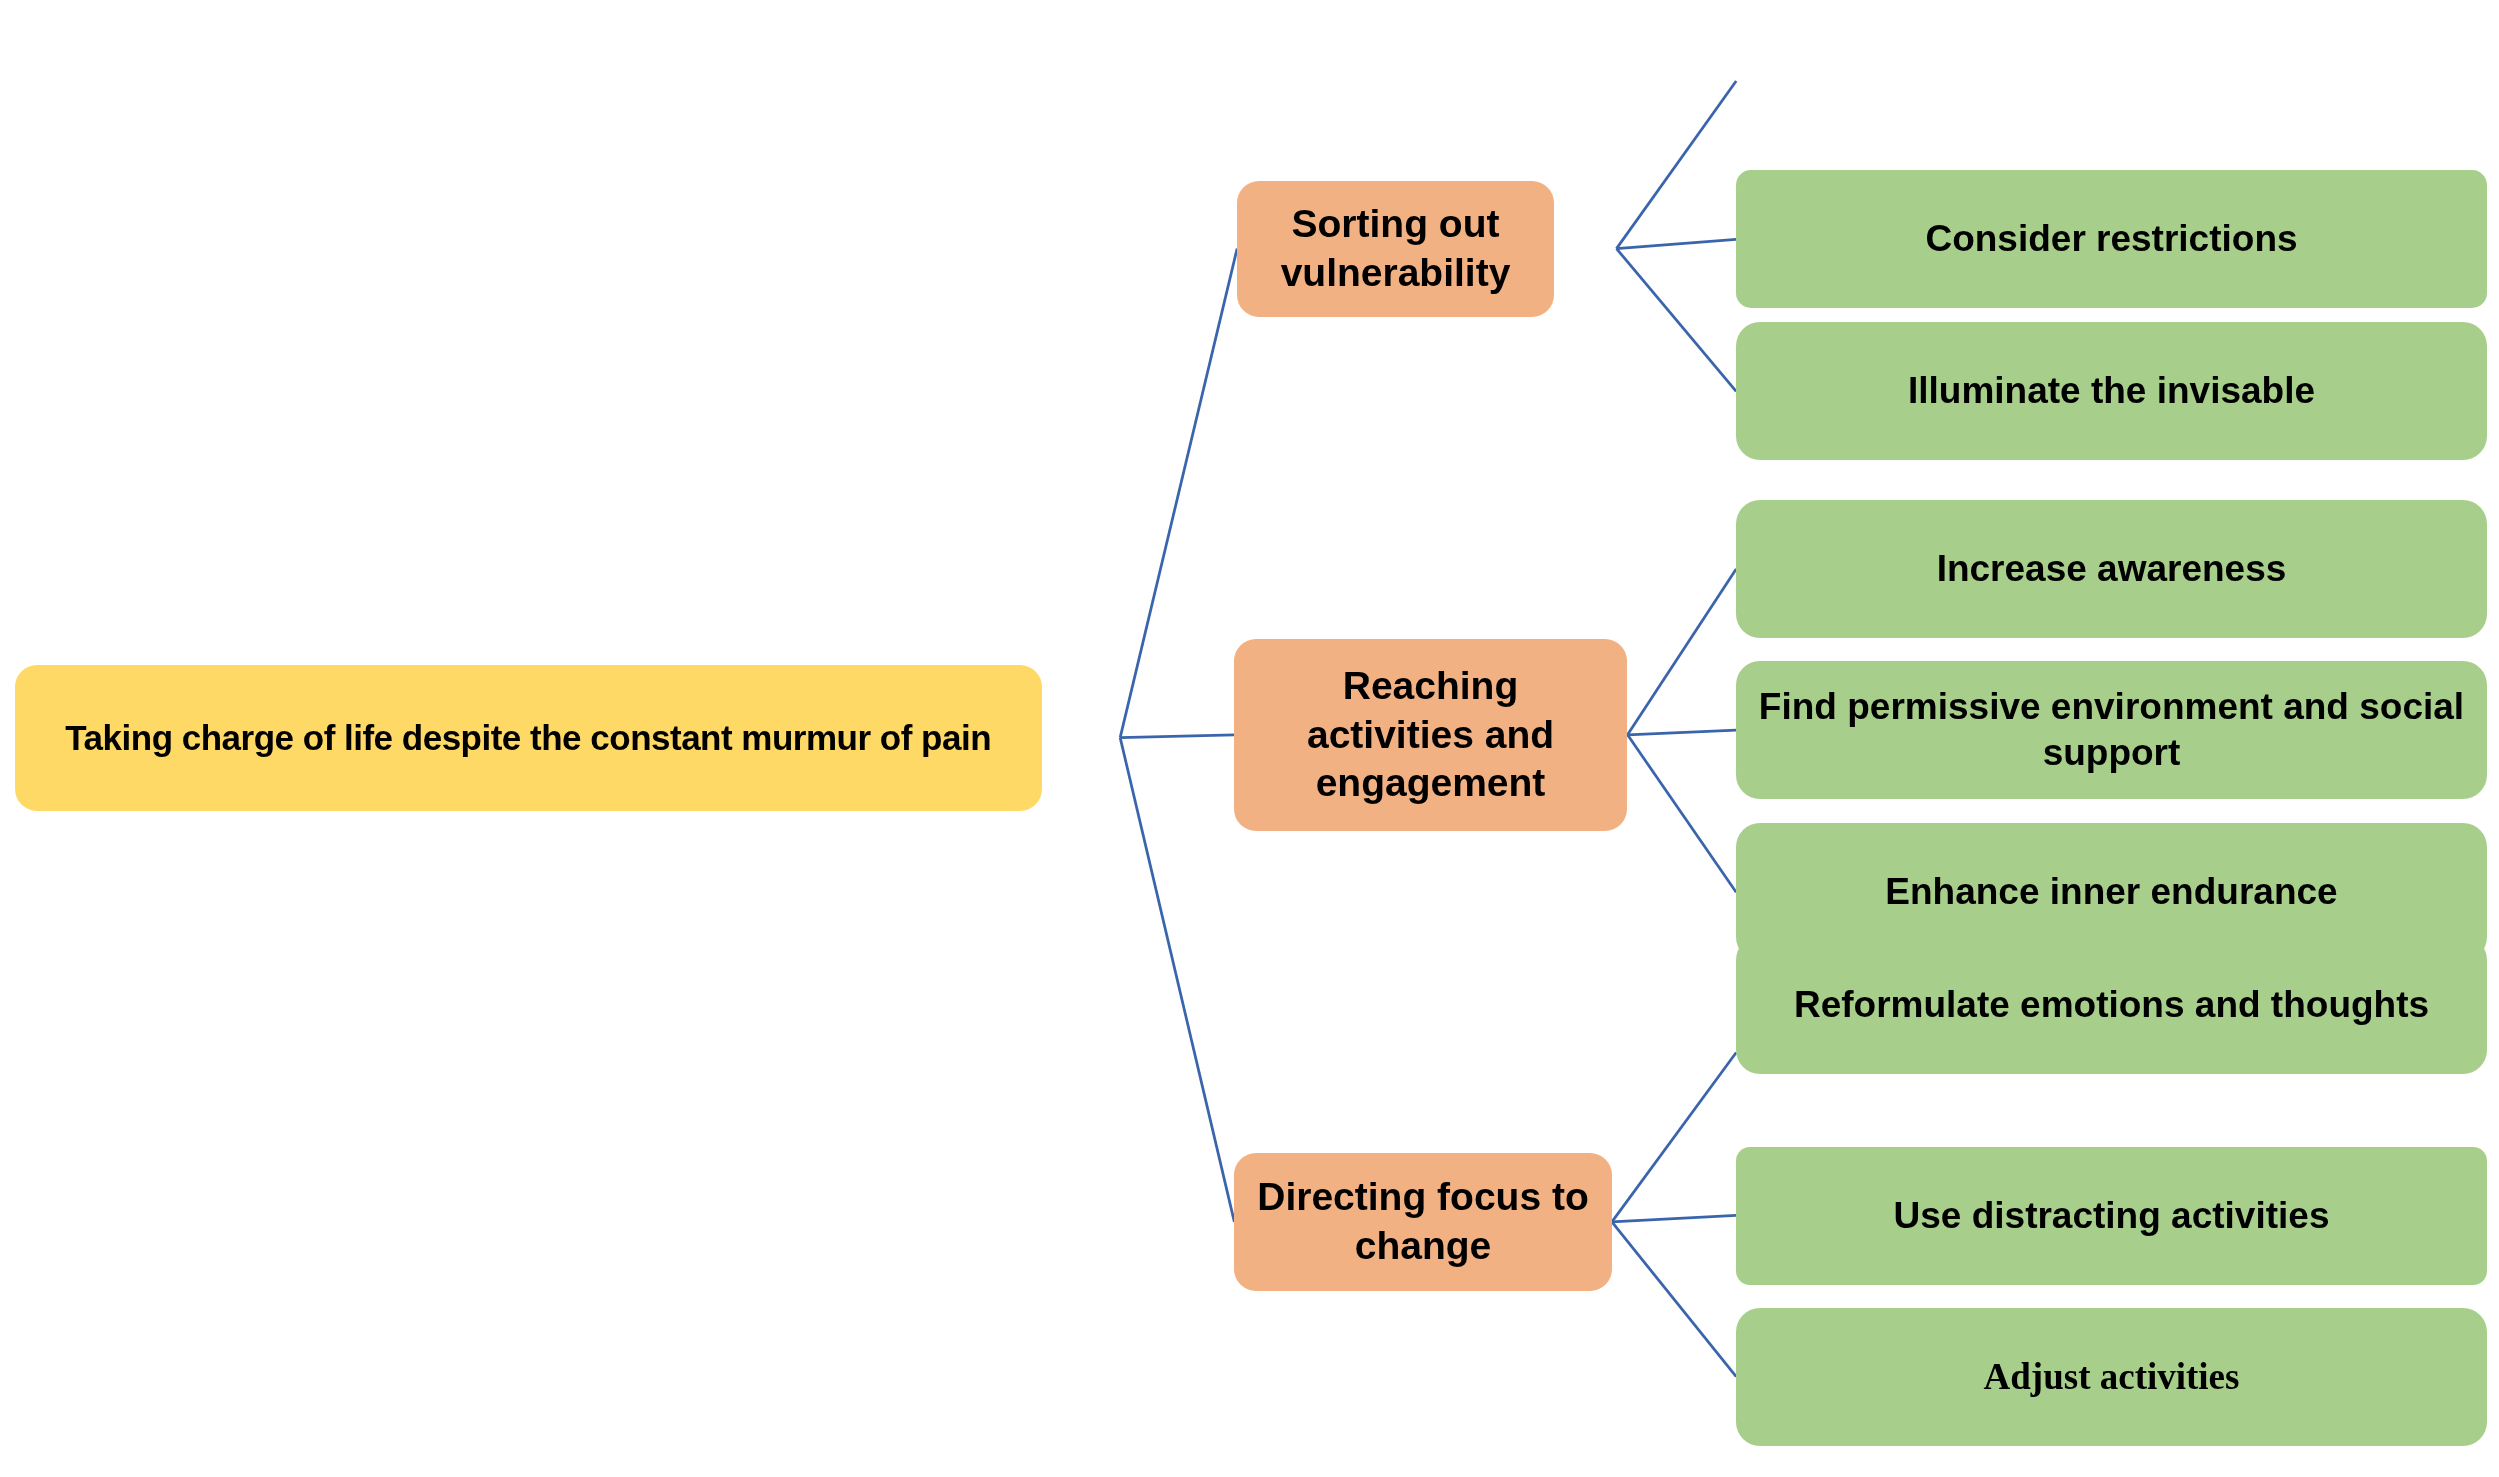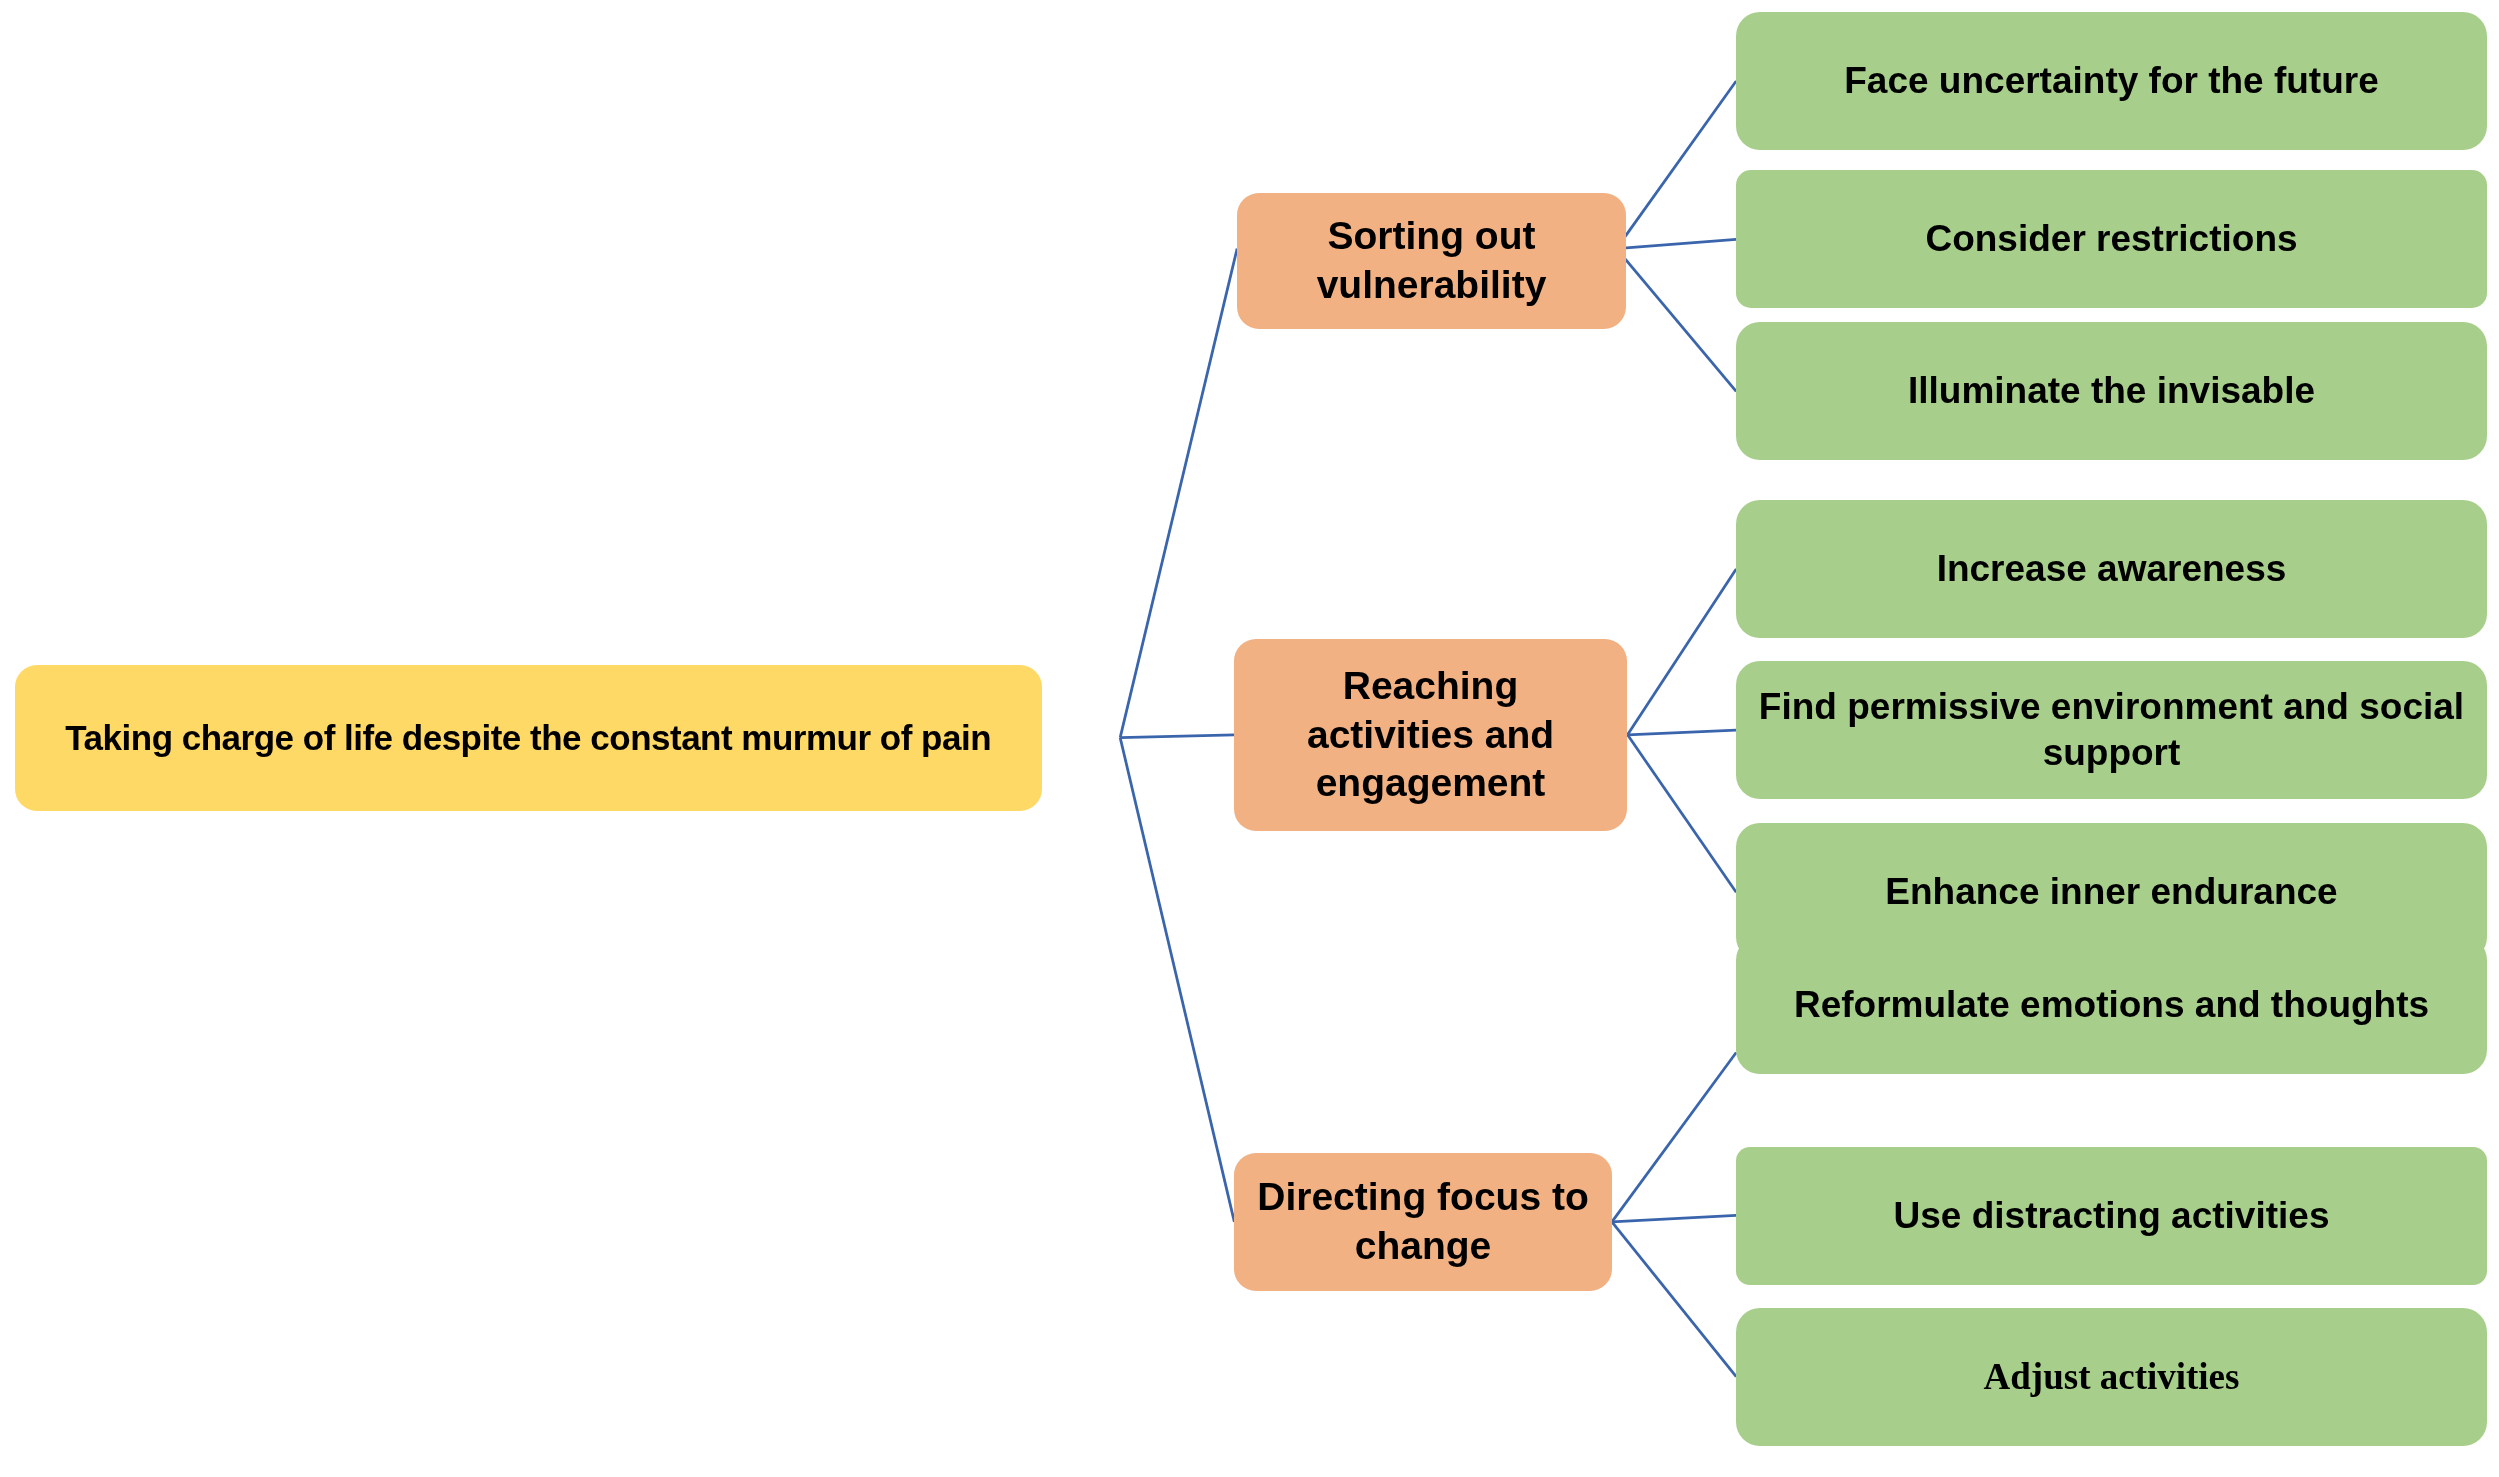--- a/index.html
+++ b/index.html
@@ -49,21 +49,21 @@
     height: 146px;
     background: var(--c-root, #FFD966);
     font-size: 35px;
     letter-spacing: -0.5px;
     white-space: nowrap;
   }
   .node-branch {
     background: var(--c-branch, #F2B183);
     font-size: 39px;
   }
-  .node-branch-1 { left: 1237px; top: 181px;  width: 389px; height: 136px; margin-top: 12px; }
+  .node-branch-1 { left: 1237px; top: 181px;  width: 317px; height: 136px; }
   .node-branch-2 { left: 1234px; top: 639px;  width: 393px; height: 192px; }
   .node-branch-3 { left: 1234px; top: 1153px; width: 378px; height: 138px; }
   .node-leaf {
     left: 1736px;
     width: 751px;
     height: 138px;
     background: var(--c-leaf, #A7CF8B);
     font-size: 37px;
     border-radius: 24px;
   }
@@ -106,21 +106,20 @@
   <div class="node node-branch node-branch-1">Sorting out
 vulnerability</div>
 
   <div class="node node-branch node-branch-2">Reaching
 activities and
 engagement</div>
 
   <div class="node node-branch node-branch-3">Directing focus to
 change</div>
 
-  <div class="node node-leaf node-leaf-1">Face uncertainty for the future</div>
 
   <div class="node node-leaf node-leaf-2">Consider restrictions</div>
 
   <div class="node node-leaf node-leaf-3">Illuminate the invisable</div>
 
   <div class="node node-leaf node-leaf-5">Find permissive environment and social
 support</div>
 
   <div class="node node-leaf node-leaf-4">Increase awareness</div>
 

